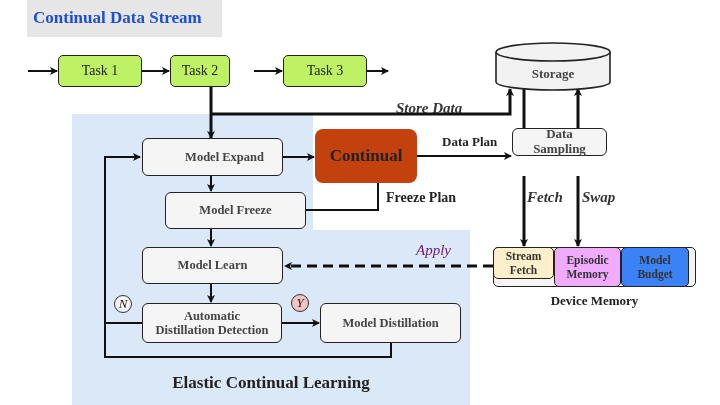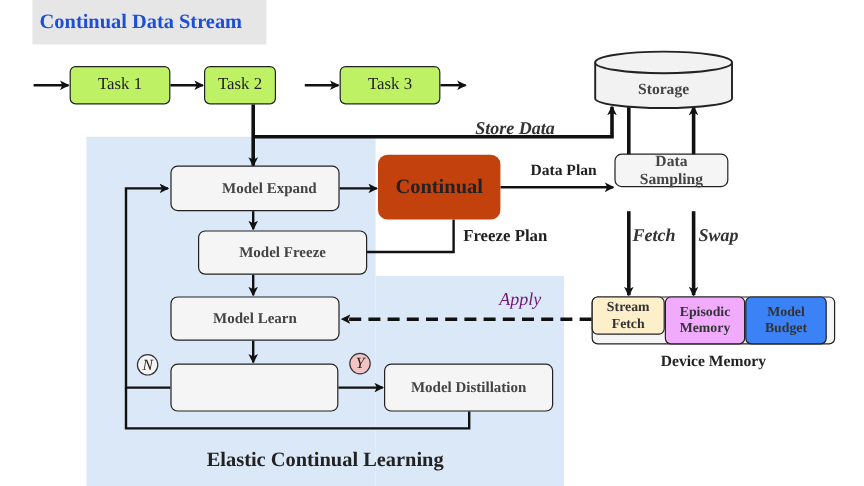--- a/index.html
+++ b/index.html
@@ -104,20 +104,22 @@
     <div>Data</div>
     <div>Sampling</div>
   </div>
 </div>
 
 <div class="abs box" style="left:142px;top:138px;width:141px;height:38px;padding-left:24px;">Model Expand</div>
 <div class="abs box" style="left:142px;top:192px;width:141px;height:37px;margin-left:23px;">Model Freeze</div>
 <div class="abs box" style="left:142px;top:247px;width:141px;height:37px;">Model Learn</div>
 <div class="abs box" style="left:142px;top:303px;width:140px;height:40px;">
   <div>
+    <div>Automatic</div>
+    <div>Distillation Detection</div>
   </div>
 </div>
 <div class="abs box" style="left:320px;top:303px;width:141px;height:40px;">Model Distillation</div>
 
 <div class="abs circle" style="left:114px;top:295px;background:#f5f5f5;">N</div>
 <div class="abs circle" style="left:291px;top:294px;background:#f4c4c4;">Y</div>
 
 <div class="abs" style="left:72px;top:373px;width:398px;text-align:center;font-weight:bold;font-size:17px;color:#222;">Elastic Continual Learning</div>
 
 <div class="abs" style="left:493px;top:247px;width:203px;height:40px;border:1.6px solid #222;border-radius:5px;box-sizing:border-box;background:#f5f5f5;"></div>

